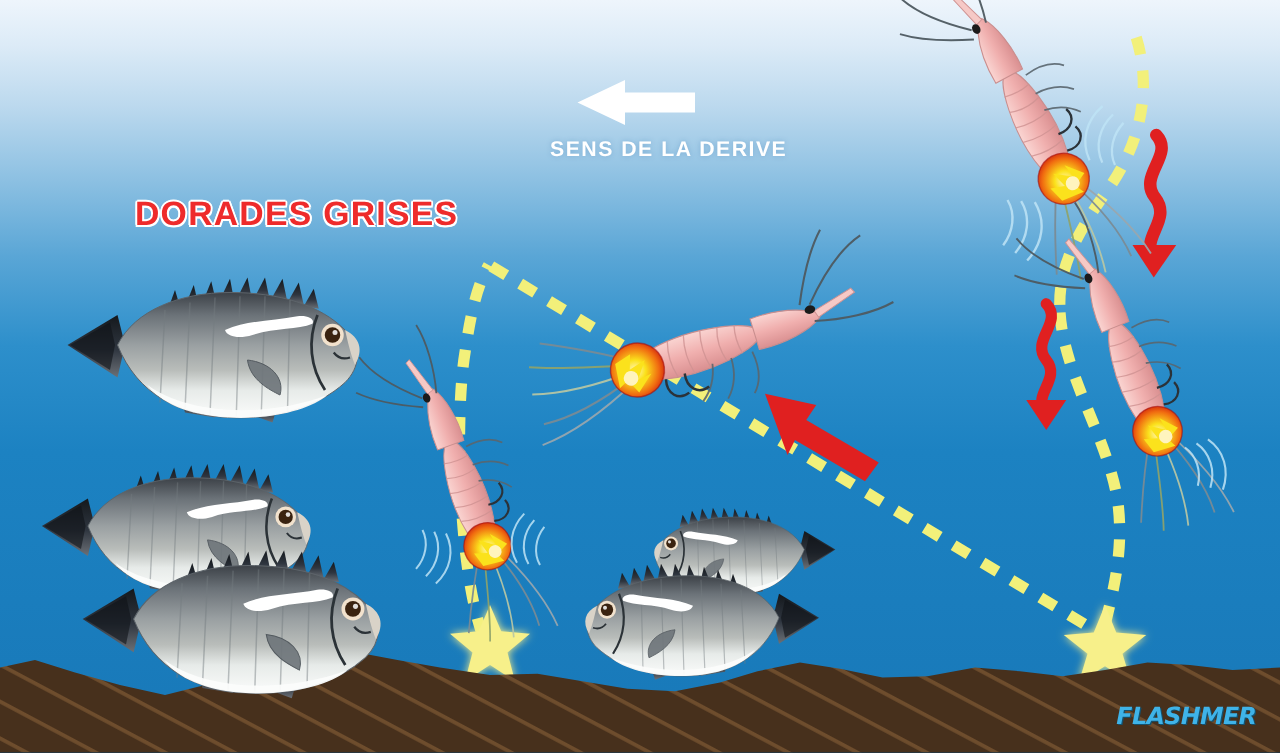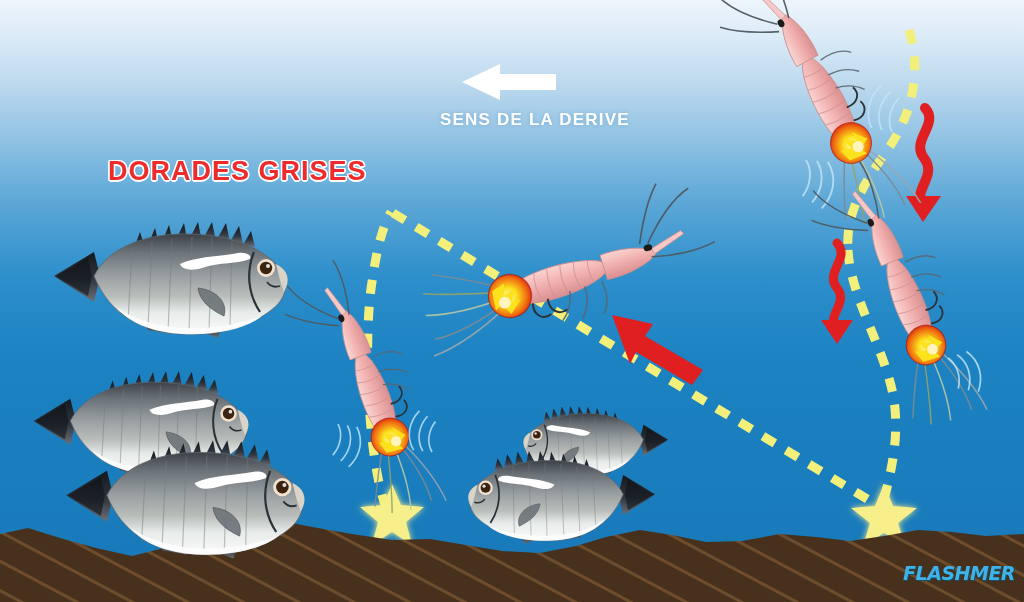--- a/index.html
+++ b/index.html
@@ -34,21 +34,21 @@
     -webkit-text-stroke:0px;
     text-shadow:
       1.5px 0 0 #ffffff, -1.5px 0 0 #ffffff,
       0 1.5px 0 #ffffff, 0 -1.5px 0 #ffffff,
       1.2px 1.2px 0 #ffffff, -1.2px -1.2px 0 #ffffff,
       1.2px -1.2px 0 #ffffff, -1.2px 1.2px 0 #ffffff;
     margin-left: 44px;
   }
   #brand{
     position:absolute;
-    right:9px; bottom:18px;
+    right:19px; bottom:18px;
     color:#3fb3e8;
     font-size:19px;
     font-weight:bold;
     font-style:italic;
     letter-spacing:-0.5px;
     font-family:"DejaVu Sans", sans-serif;
     text-shadow:1px 1px 0 #14516e;
   }
 </style>
 </head>

